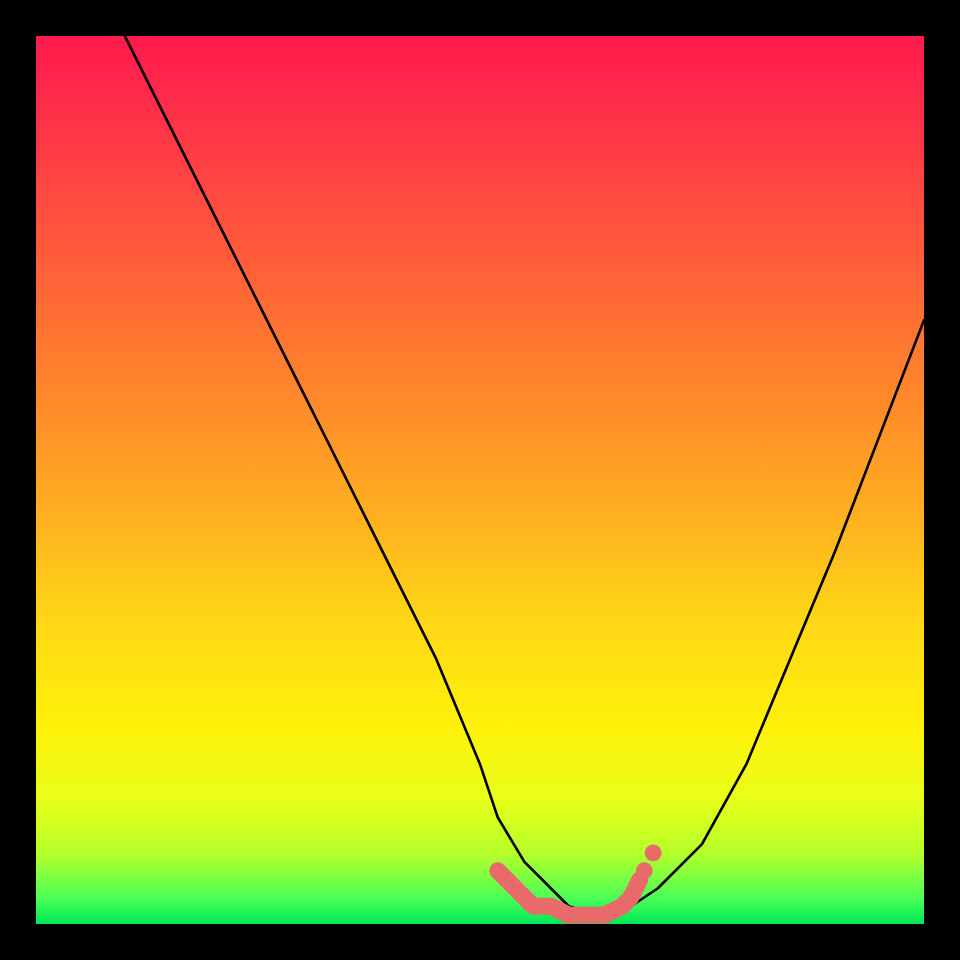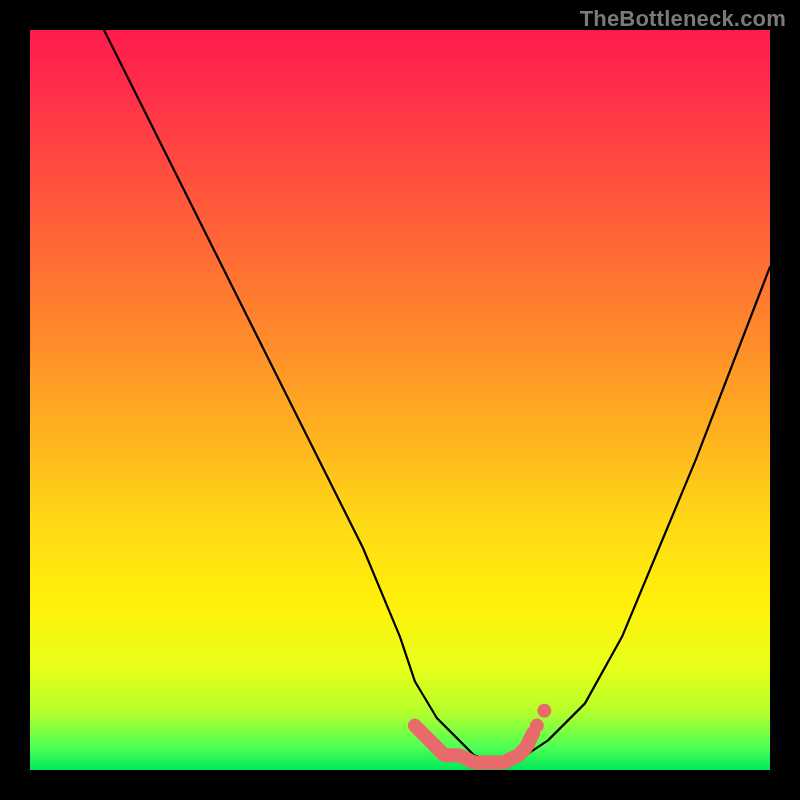--- a/index.html
+++ b/index.html
@@ -53,21 +53,20 @@
     left: 0;
     top: 0;
     width: 740px;
     height: 740px;
   }
 </style>
 </head>
 <body>
 
 <div class="frame">
-  <div class="watermark">TheBottleneck.com</div>
   <div class="plot-area">
     <svg class="overlay" viewBox="0 0 740 740" preserveAspectRatio="none">
       <path d="M74.0 0.0 L111.0 74.0 L148.0 148.0 L185.0 222.0 L222.0 296.0 L259.0 370.0 L296.0 444.0 L333.0 518.0 L370.0 606.8 L384.8 651.2 L407.0 688.2 L429.2 710.4 L444.0 725.2 L466.2 732.6 L481.0 732.6 L495.8 725.2 L518.0 710.4 L555.0 673.4 L592.0 606.8 L629.0 518.0 L666.0 429.2 L703.0 333.0 L740.0 236.8" id="curve-path" fill="none" stroke="#000" stroke-width="2.2" stroke-linecap="round" stroke-linejoin="round"></path>
       <g id="marker-group">
           <path d="M384.8 695.6 L399.6 710.4 L414.4 725.2 L429.2 725.2 L444.0 732.6 L458.8 732.6 L473.6 732.6 L488.4 725.2 L495.8 717.8 L503.2 703.0" fill="none" stroke="#e86a6a" stroke-width="14" stroke-linecap="round" stroke-linejoin="round"></path>
           <circle cx="506.9" cy="695.6" r="7" fill="#e86a6a"></circle>
           <circle cx="514.3" cy="680.8" r="7" fill="#e86a6a"></circle>
         </g>
     </svg>
   </div>

